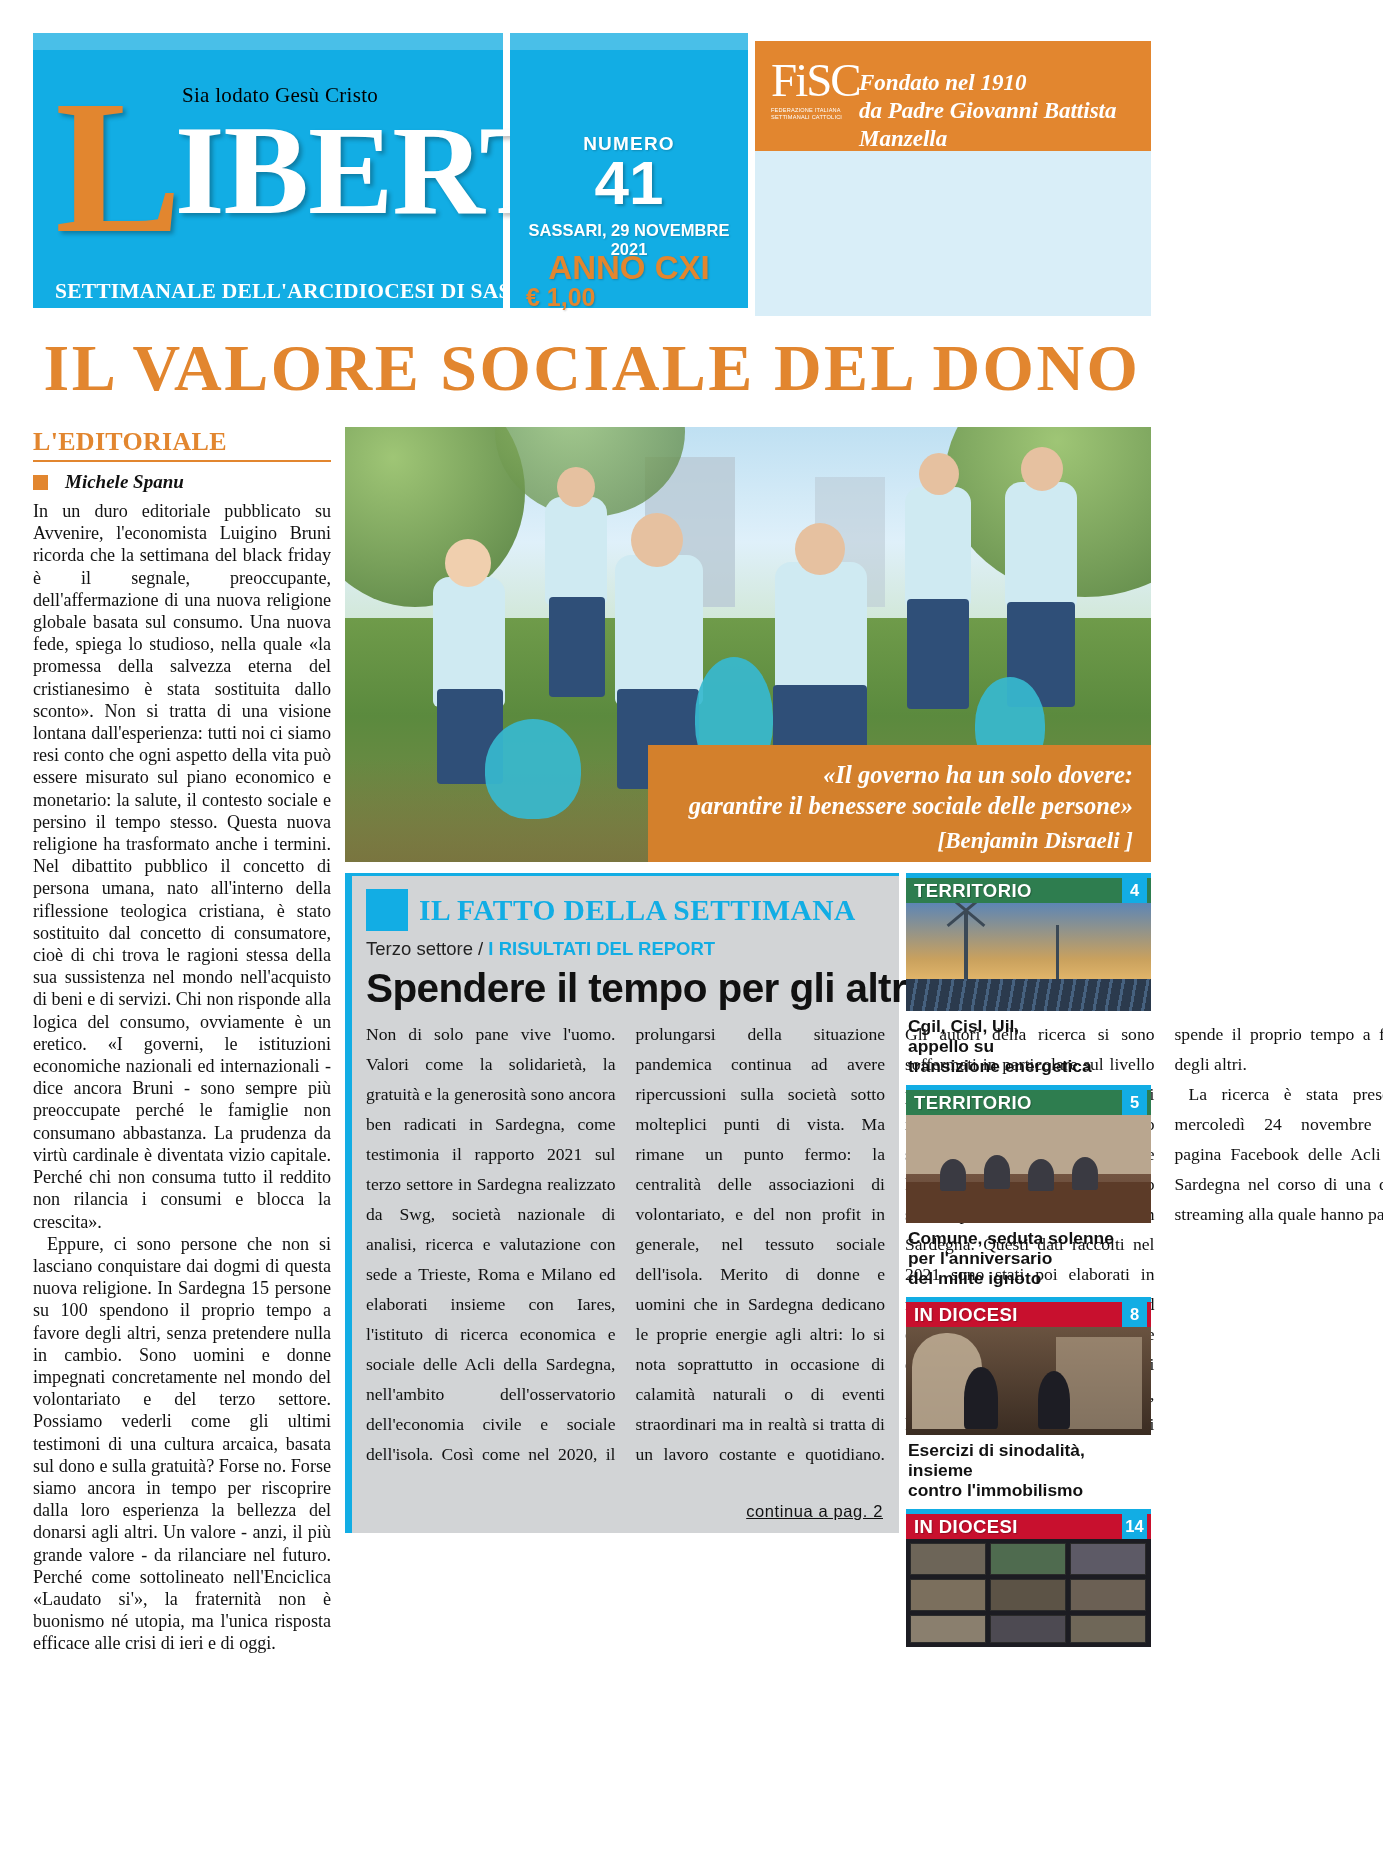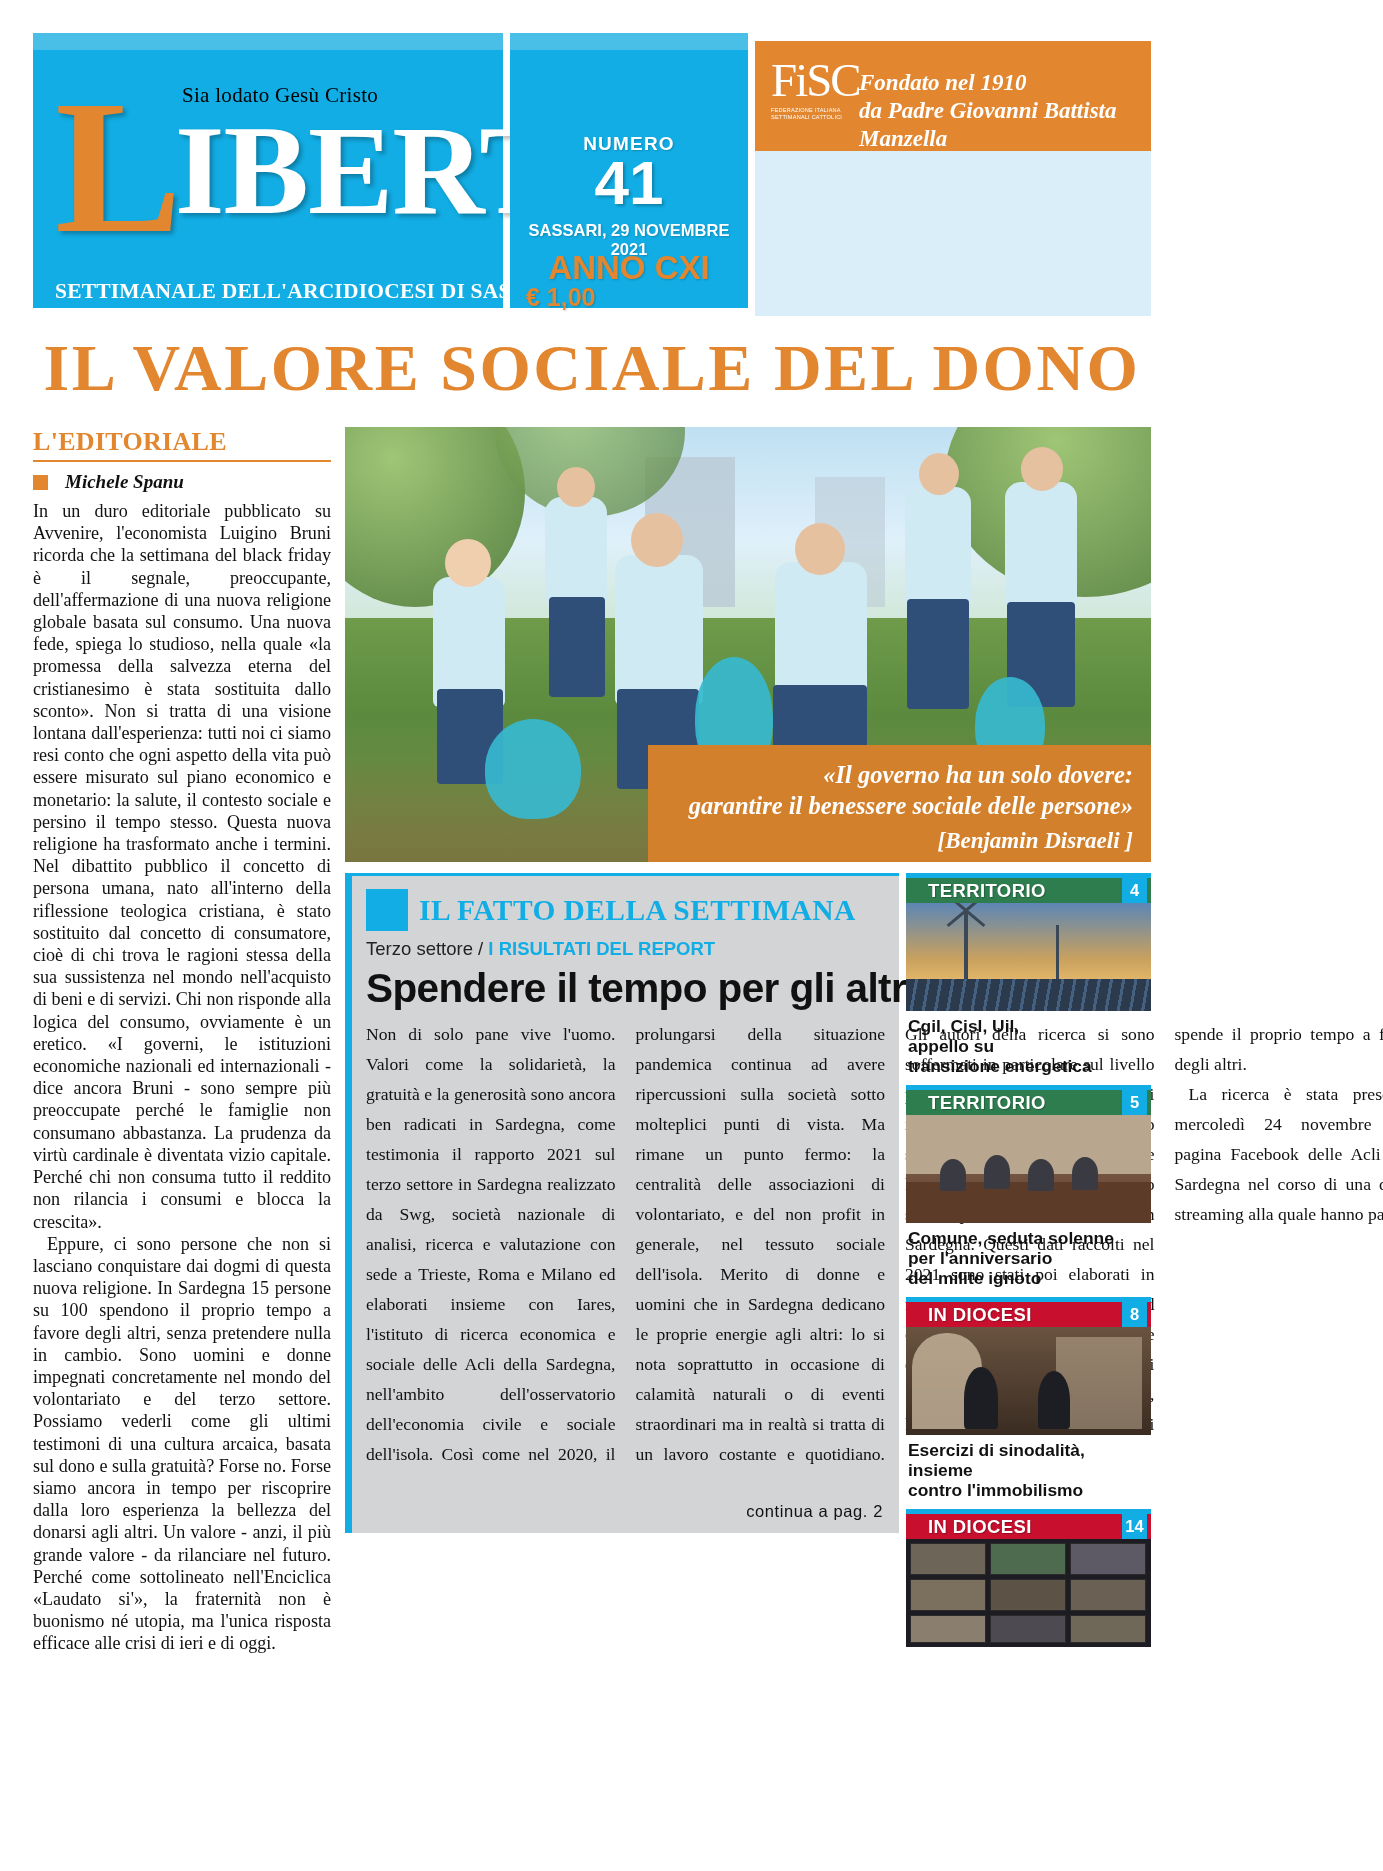--- a/index.html
+++ b/index.html
@@ -365,35 +365,36 @@
     color: #111;
   }
   .ma-cols p + p { text-indent: 14px; }
   .ma-continua {
     position: absolute;
     right: 16px; bottom: 12px;
     font-family: "Liberation Sans", sans-serif;
     font-size: 16.5px;
     letter-spacing: .6px;
     color: #111;
+    text-decoration: underline;
   }
 
   
   .sidebar {
     position: absolute;
     left: 906px; top: 873px;
     width: 245px;
   }
   .sb-item { margin-bottom: 4px; position: relative; }
   .sb-strip { height: 5px; width: 100%; }
   .sb-bar {
     position: relative;
     height: 25px;
     display: flex; align-items: center;
-    padding-left: 22px;
+    padding-left: 8px;
   }
   .sb-bar-label {
     font-family: "Liberation Sans", sans-serif;
     font-weight: bold;
     font-size: 18.5px;
     color: #ffffff;
     letter-spacing: .4px;
     text-shadow: 1px 1px 1px rgba(0,0,0,.25);
   }
   .sb-pagenum {

